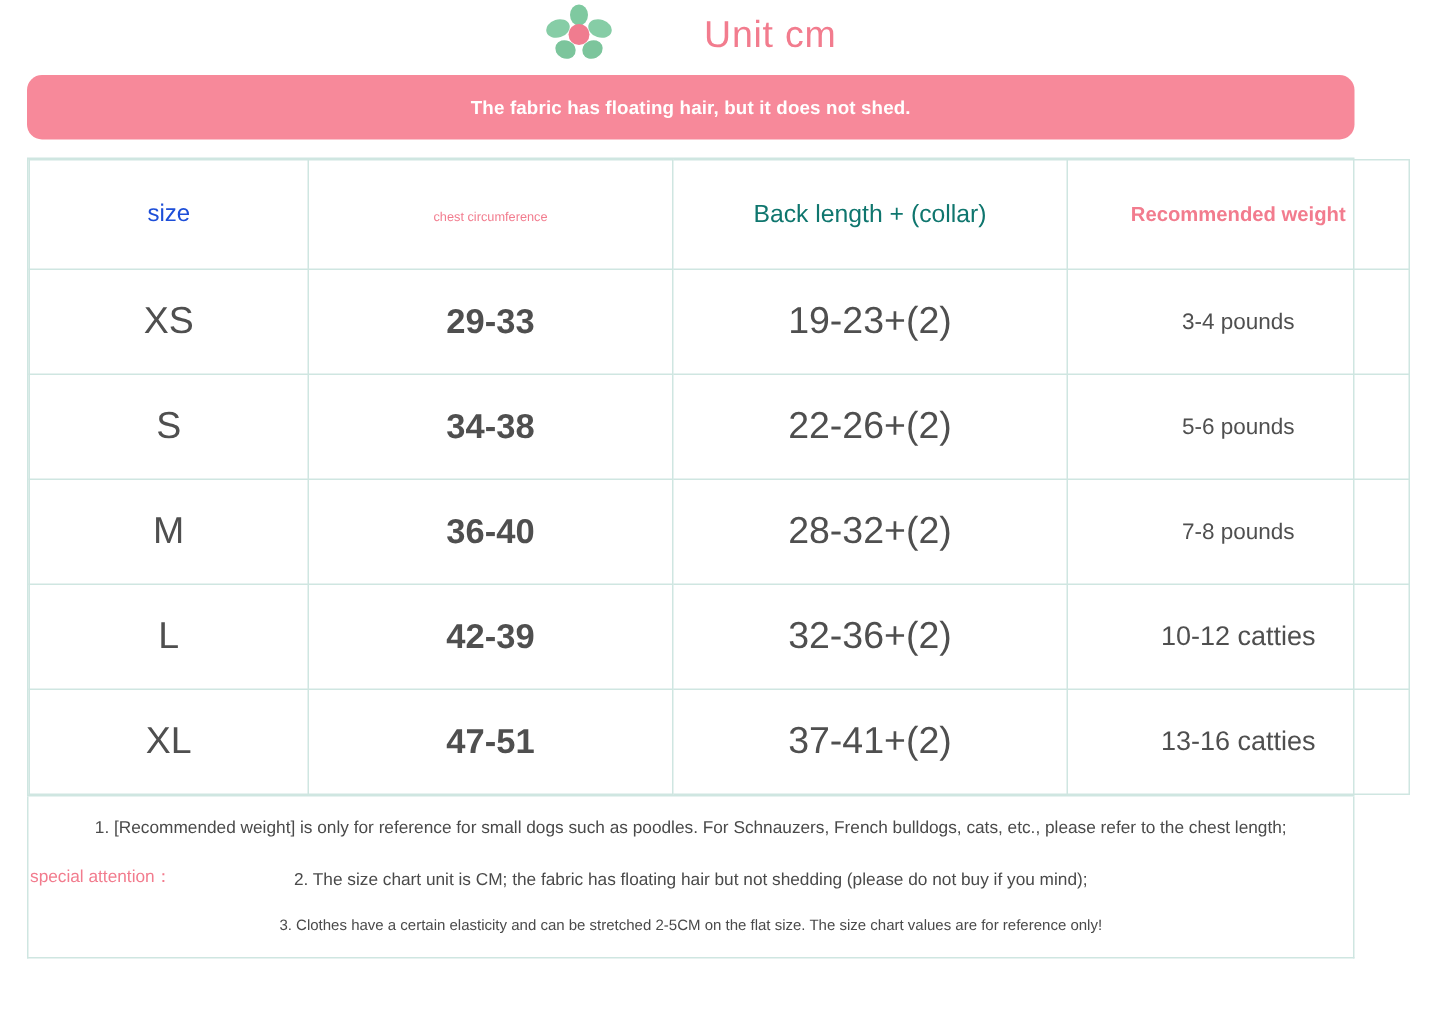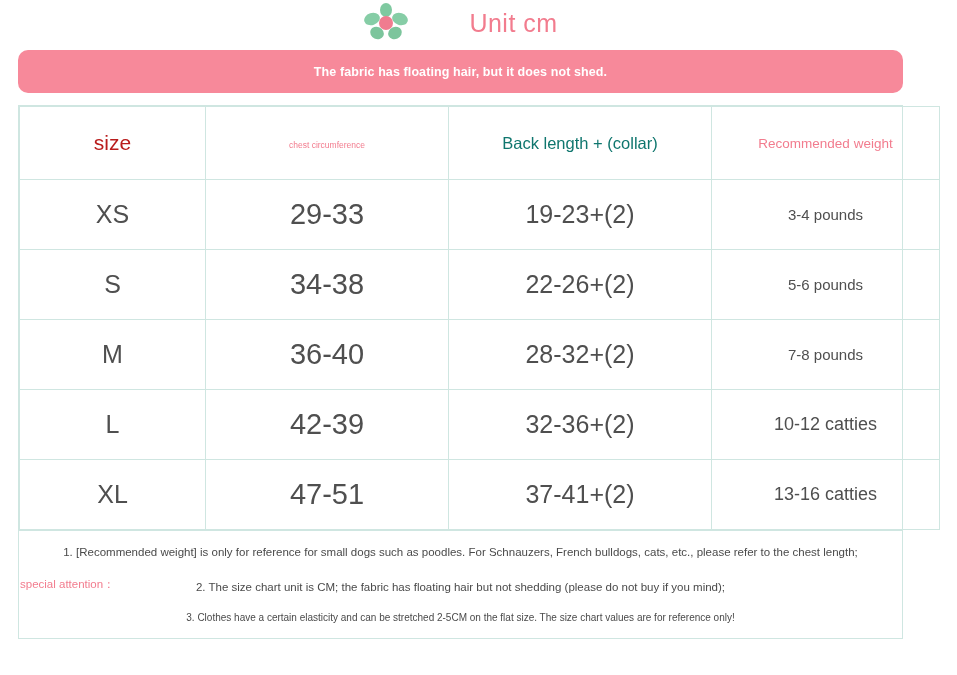--- a/index.html
+++ b/index.html
@@ -78,49 +78,49 @@
   }
   table.size-table tr.head-row th { height: 72px; }
   table.size-table tr.data-row td { height: 69px; }
 
   col.c1 { width: 186px; }
   col.c2 { width: 243px; }
   col.c3 { width: 263px; }
   col.c4 { width: 228px; }
 
   .h-size {
-    color: #b91c1c;
-    font-size: 21px;
+    color: #1d4ed8;
+    font-size: 16px;
     font-weight: 400;
   }
   .h-chest {
     color: #f27c8e;
     font-size: 8.5px;
     font-weight: 400;
   }
   .h-back {
     color: #0f766e;
     font-size: 16.5px;
     font-weight: 400;
   }
   .h-weight {
     color: #f27c8e;
     font-size: 13.5px;
-    font-weight: 400;
+    font-weight: 700;
   }
 
   .cell-size {
     font-size: 25px;
     color: #4f4f4f;
     font-weight: 400;
   }
   .cell-chest {
-    font-size: 29px;
-    color: #4f4f4f;
-    font-weight: 400;
+    font-size: 23px;
+    color: #4f4f4f;
+    font-weight: 700;
   }
   .cell-back {
     font-size: 25px;
     color: #4f4f4f;
     font-weight: 400;
   }
   .cell-weight {
     font-size: 15px;
     color: #4f4f4f;
     font-weight: 400;

